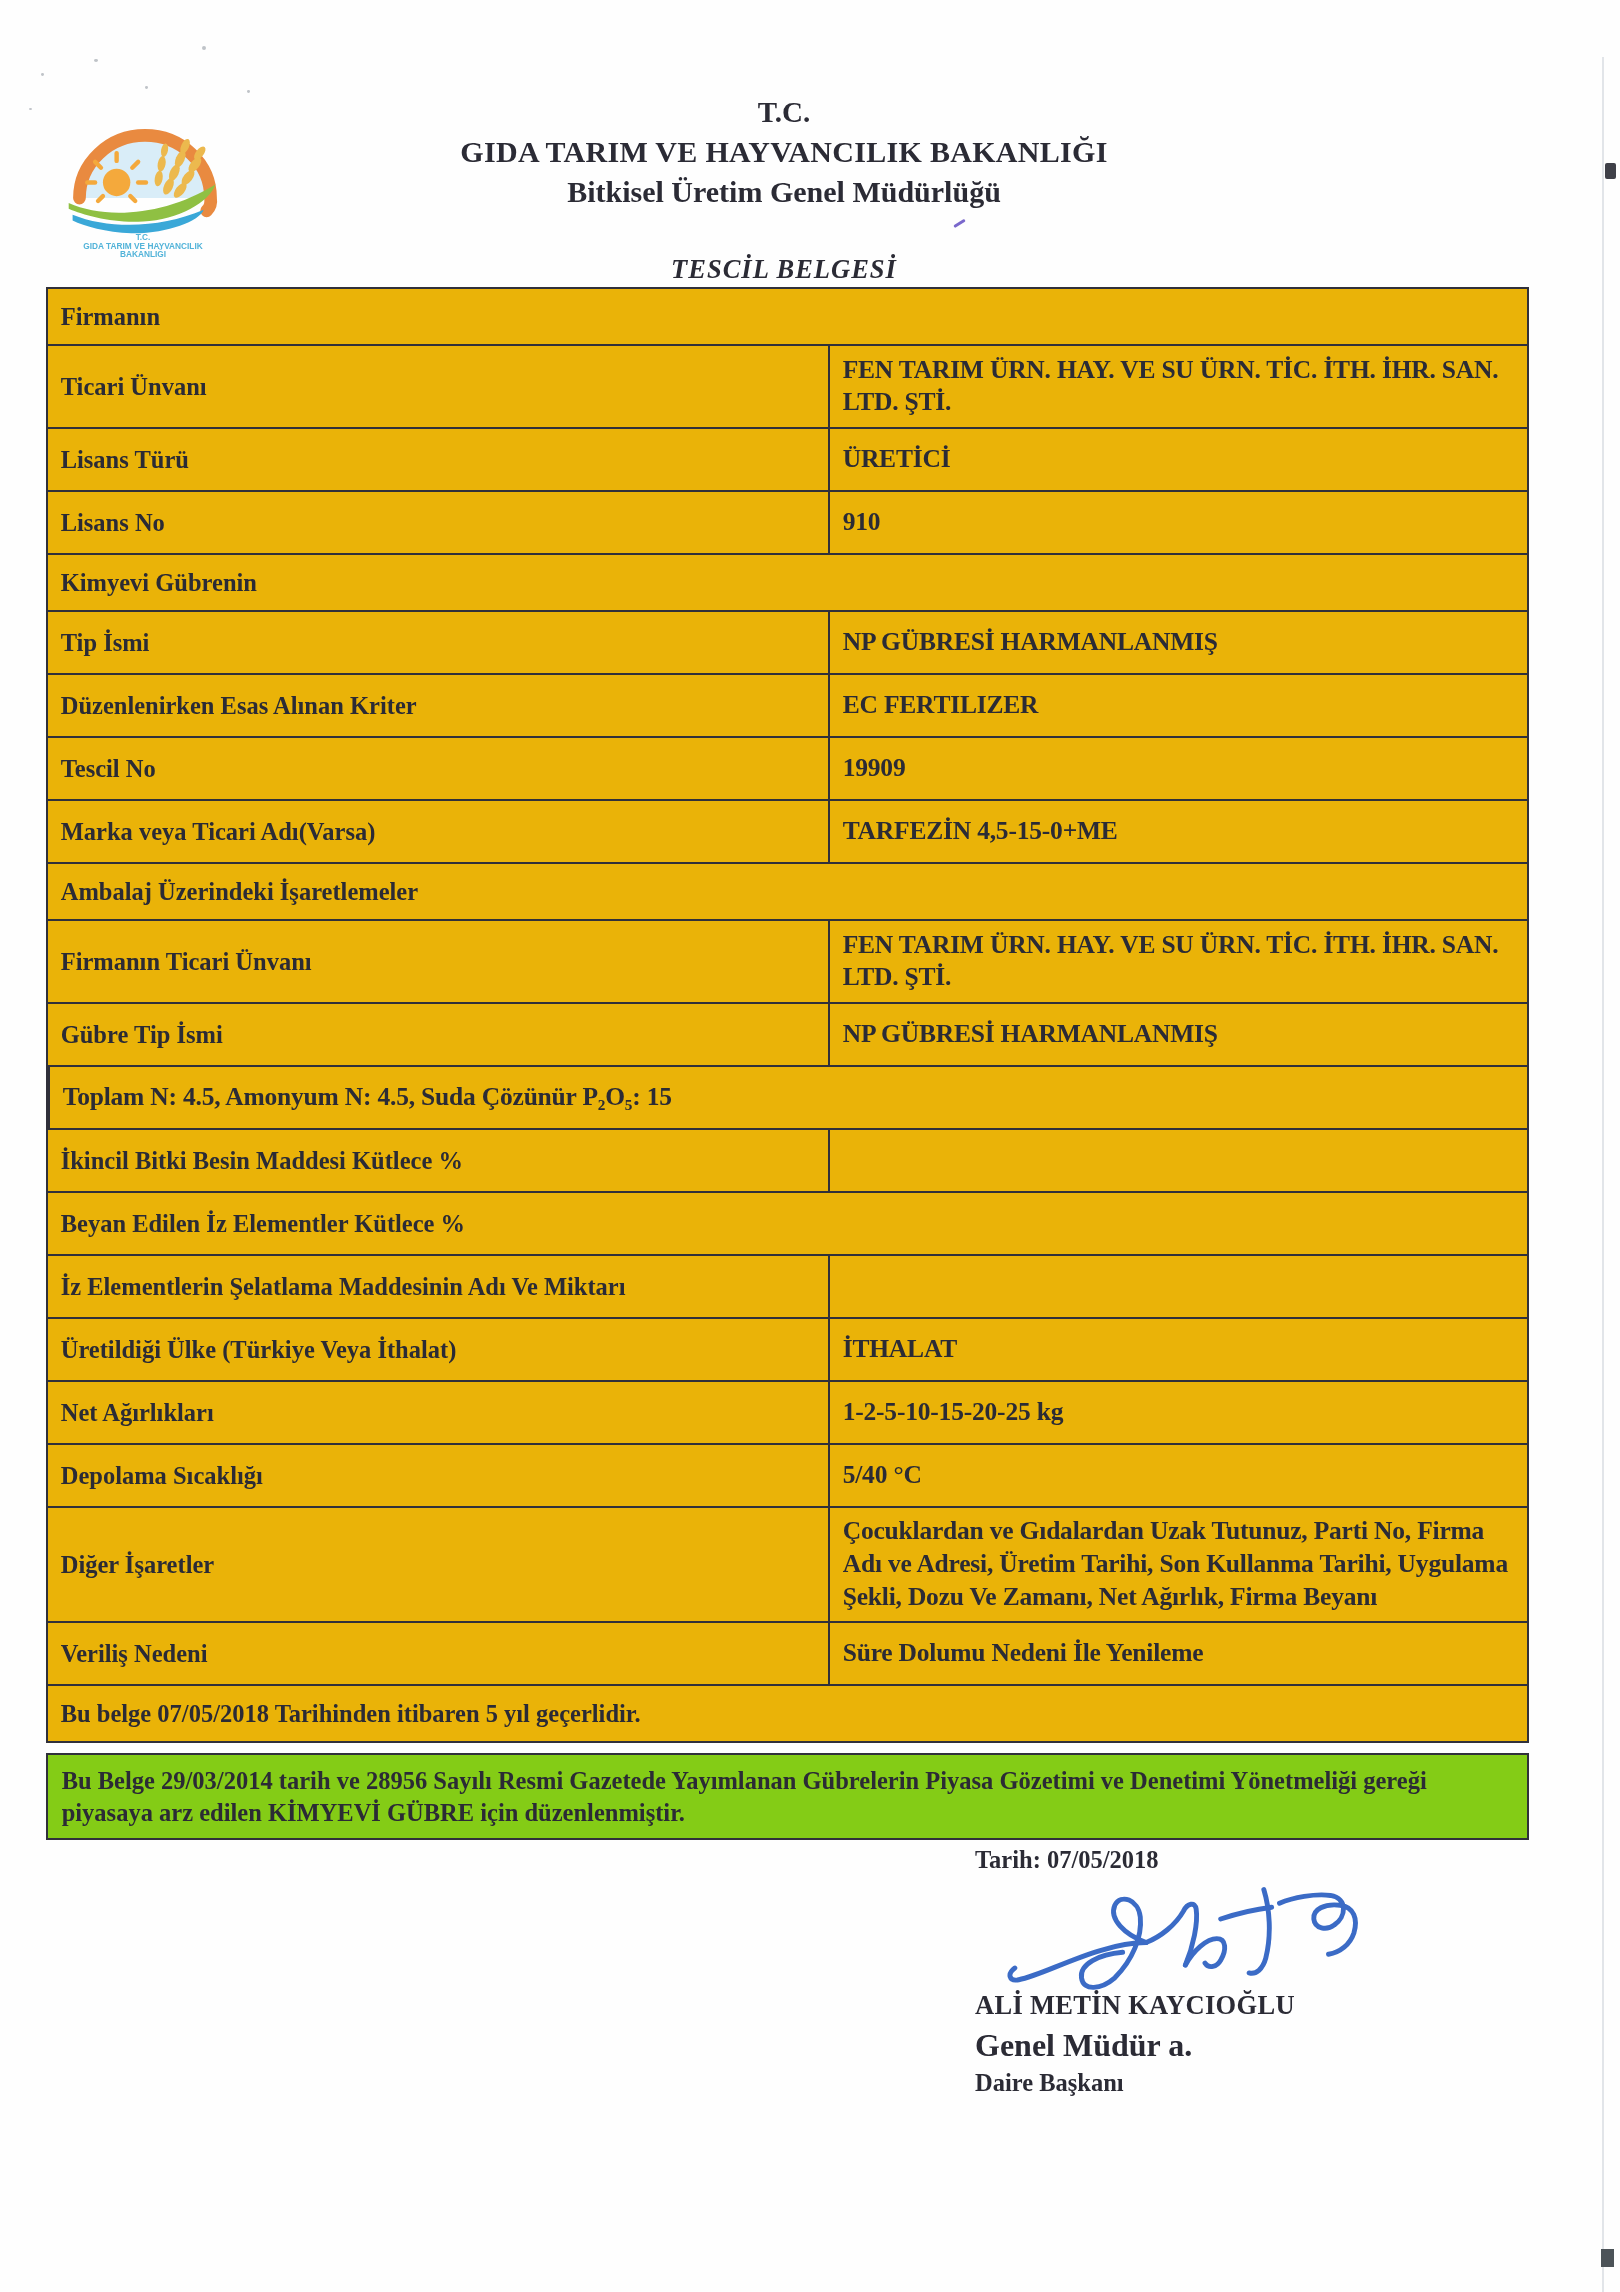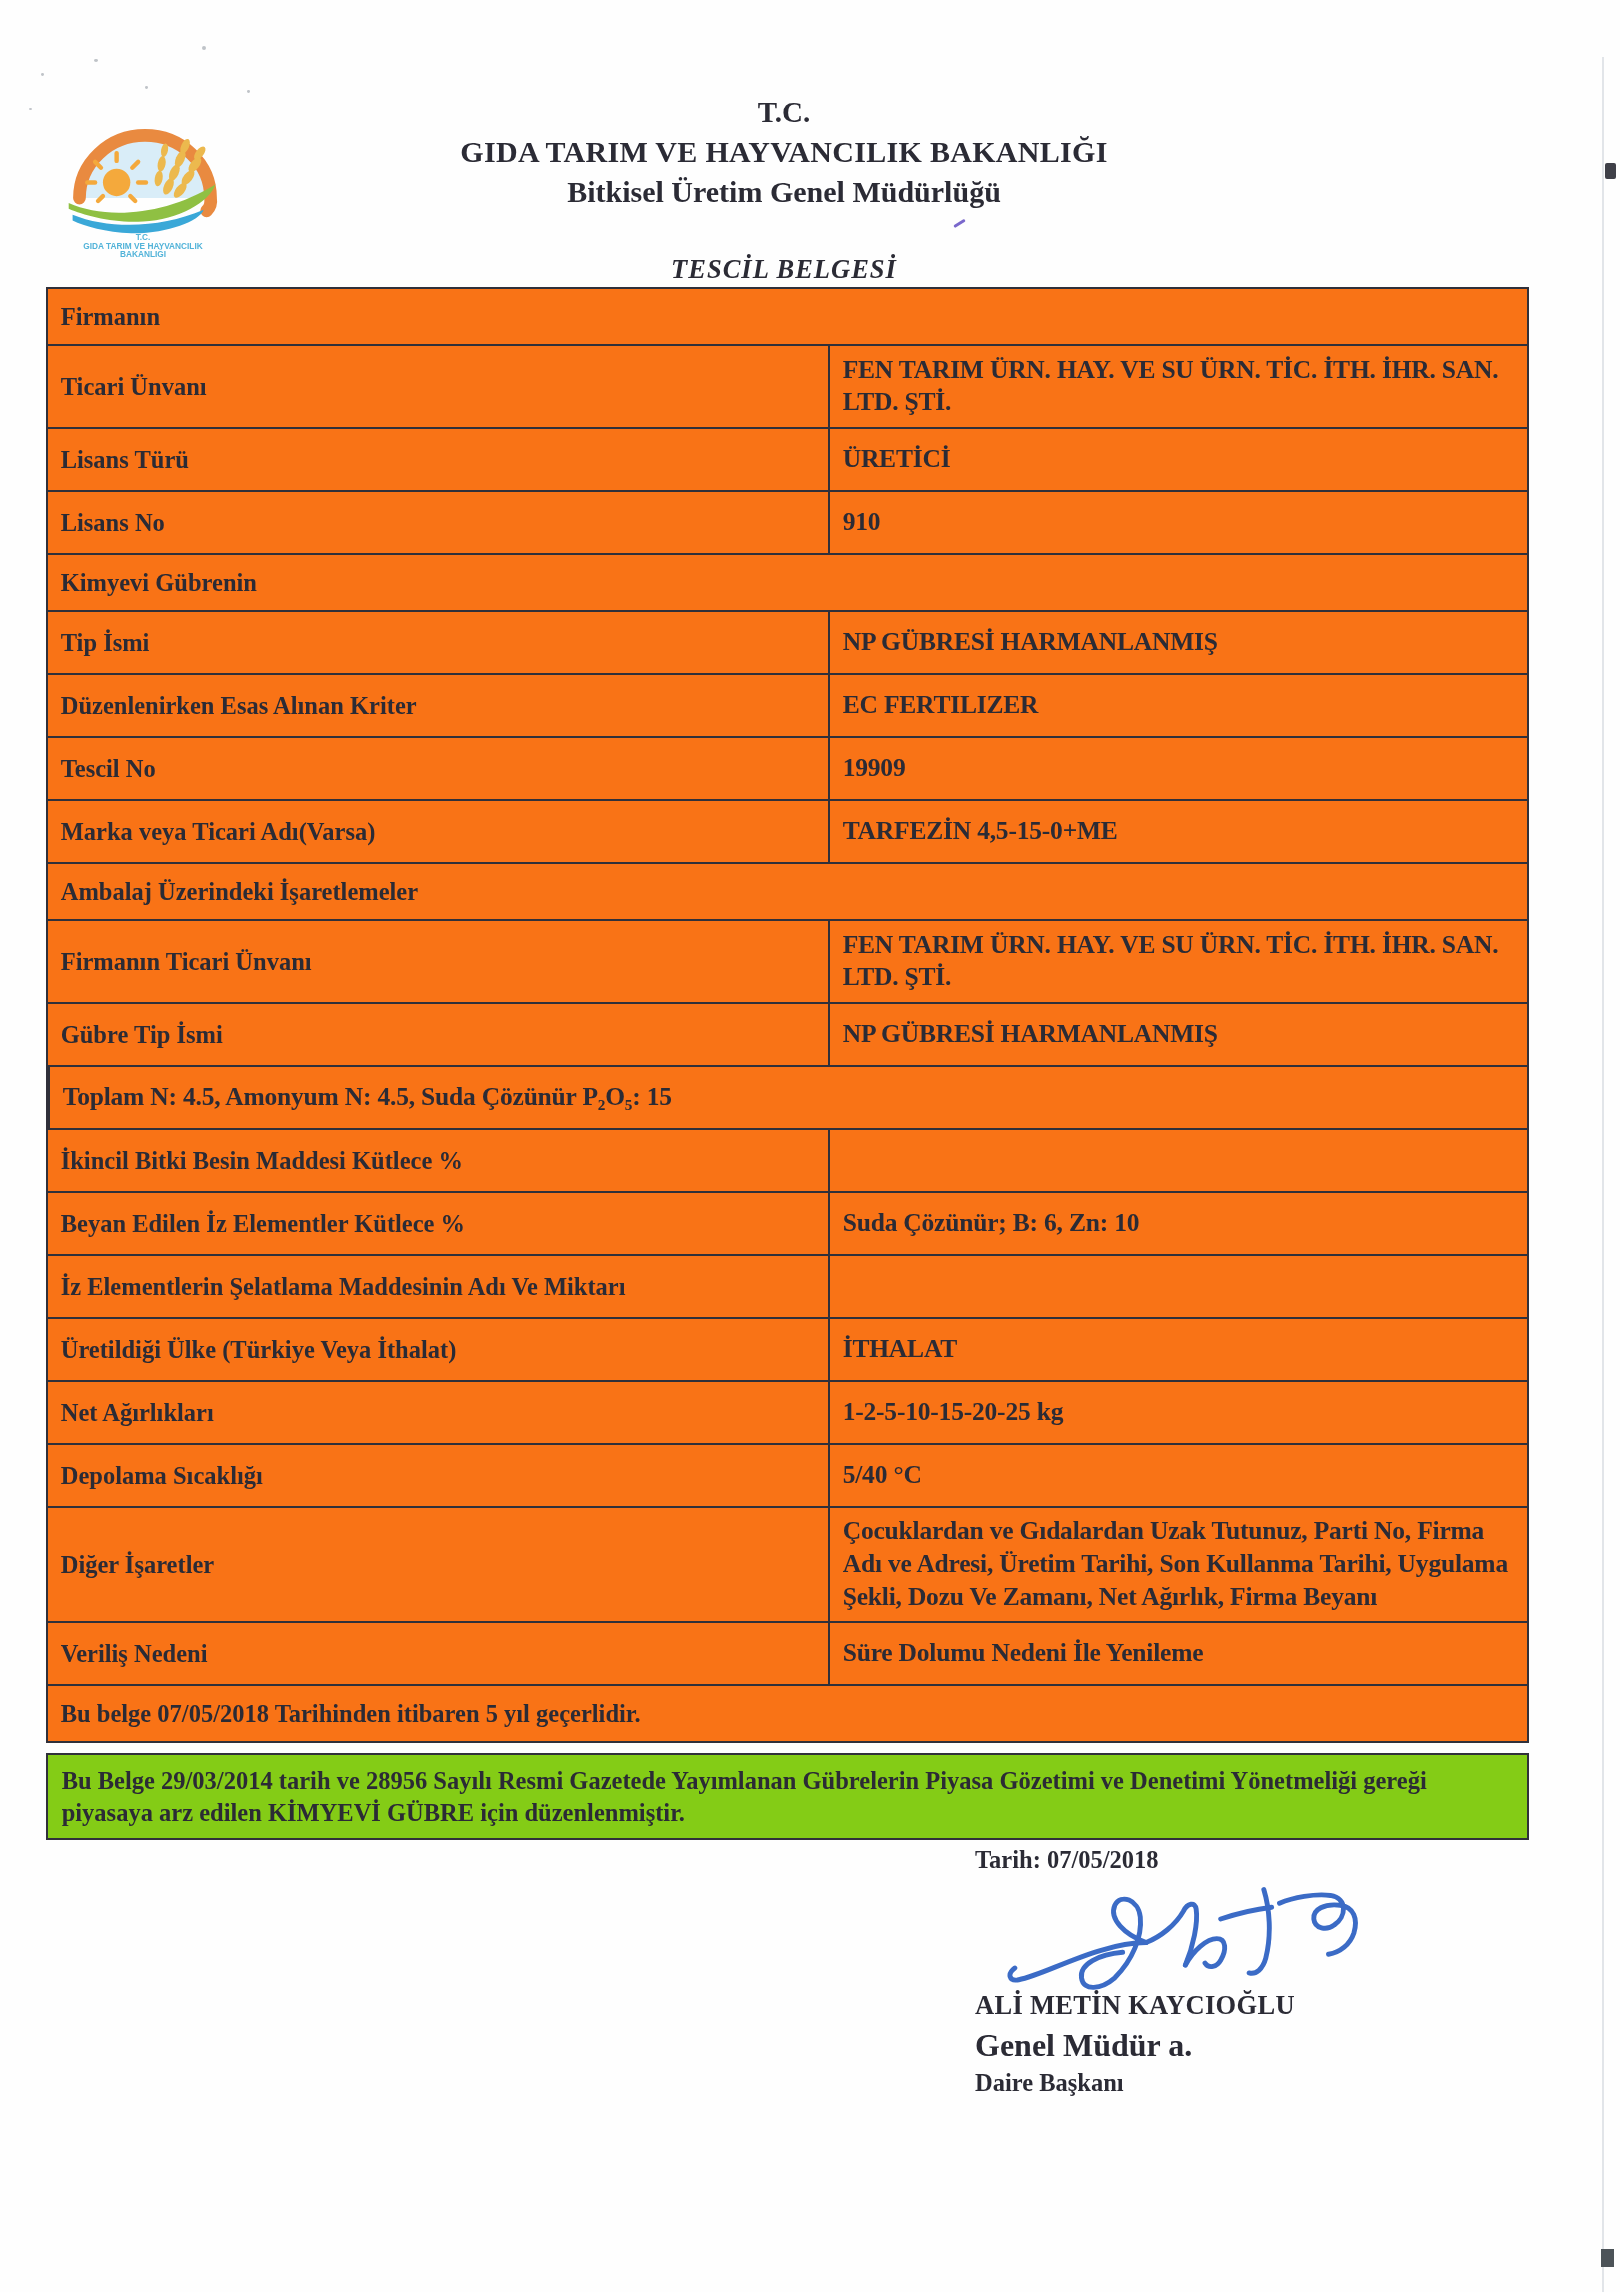--- a/index.html
+++ b/index.html
@@ -20,21 +20,21 @@
   .h-tc{font-size:29px;}
   .h-ministry{font-size:30px;margin-top:2.9px;letter-spacing:0.3px;}
   .h-dept{font-size:30px;margin-top:2px;}
   .doc-title{font-size:26.5px;margin-top:43px;letter-spacing:1px;font-style:italic;}
   
   .logo{position:absolute;left:55px;top:102px;width:180px;height:155px;}
   
   .flow{position:absolute;top:287px;left:46px;width:1483px;}
   .cert-table{
     border:2px solid #30303a;
-    background:#f97316;
+    background:#eab308;
   }
   .trow{display:flex;border-top:2px solid #30303a;}
   .trow:first-child{border-top:none;}
   .cell{display:flex;align-items:center;box-sizing:border-box;line-height:1.28;}
   .section-cell{width:100%;min-height:55px;padding:7.8px 9.8px 7.8px 12.7px;font-size:24.5px;}
   .field{min-height:61px;}
   .label-cell{width:780px;padding:7.8px 7.8px 7.8px 12.7px;font-size:24.5px;}
   .value-cell{flex:1;border-left:2px solid #30303a;padding:7.8px 9.8px 7.8px 12.7px;font-size:25.5px;letter-spacing:-0.2px;}
   .footnote-box{
     border:2px solid #30303a;
@@ -165,21 +165,20 @@
         </div>
         <div class="trow field">
           <div class="cell value-cell">Toplam N: 4.5, Amonyum N: 4.5, Suda Çözünür P₂O₅: 15</div>
         </div>
         <div class="trow field">
           <div class="cell label-cell">İkincil Bitki Besin Maddesi Kütlece %</div>
           <div class="cell value-cell"></div>
         </div>
         <div class="trow field">
           <div class="cell label-cell">Beyan Edilen İz Elementler Kütlece %</div>
-          <div class="cell value-cell">Suda Çözünür; B: 6, Zn: 10</div>
         </div>
         <div class="trow field">
           <div class="cell label-cell">İz Elementlerin Şelatlama Maddesinin Adı Ve Miktarı</div>
           <div class="cell value-cell"></div>
         </div>
         <div class="trow field">
           <div class="cell label-cell">Üretildiği Ülke (Türkiye Veya İthalat)</div>
           <div class="cell value-cell">İTHALAT</div>
         </div>
         <div class="trow field">

